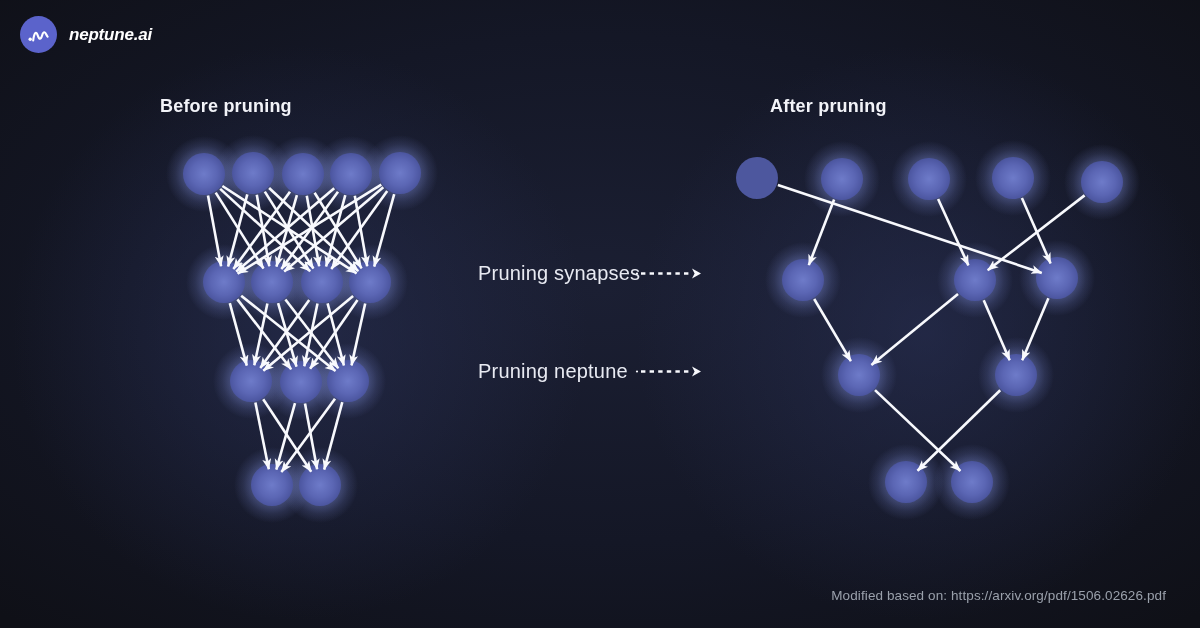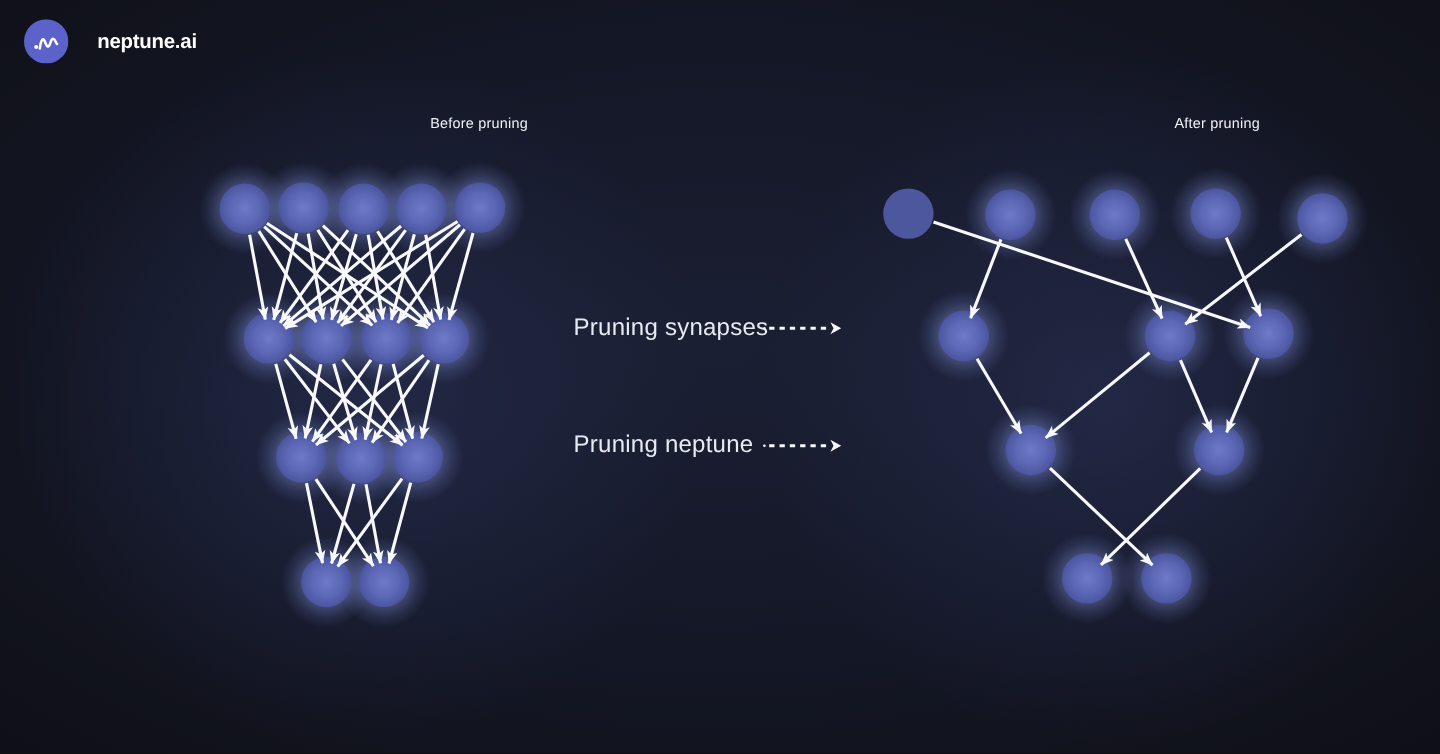--- a/index.html
+++ b/index.html
@@ -7,31 +7,31 @@
     position:relative;width:1200px;height:628px;overflow:hidden;
     font-family:"Liberation Sans",sans-serif;
     background:
       radial-gradient(circle 400px at 25% 53%, rgba(46,54,96,0.50), rgba(46,54,96,0) 72%),
       radial-gradient(circle 400px at 77% 53%, rgba(46,54,96,0.50), rgba(46,54,96,0) 72%),
       radial-gradient(ellipse 850px 460px at 50% 46%, #1b1f33 0%, #141726 55%, #0f1017 100%);
   }
   .abs{position:absolute;}
   #network-svg{position:absolute;left:0;top:0;width:1200px;height:628px;}
   .panel-title{
-    width:280px;text-align:right;
-    color:#f2f3f8;font-size:12px;font-weight:400;letter-spacing:.2px;
+    width:280px;text-align:left;
+    color:#f2f3f8;font-size:18px;font-weight:700;letter-spacing:.2px;
   }
   .mid-label{
     color:#e8eaf2;font-size:20px;font-weight:400;letter-spacing:.2px;white-space:nowrap;
   }
   .dash-arrow{display:block;}
   #footer-credit{
     color:#9aa0ab;font-size:13.5px;font-weight:400;letter-spacing:.1px;white-space:nowrap;
   }
-  #logo{display:flex;align-items:center;gap:24px;}
+  #logo{display:flex;align-items:center;gap:12px;font-style:italic;}
   #logo-text{color:#ffffff;font-size:17px;font-weight:700;letter-spacing:-0.2px;}
 </style>
 </head>
 <body>
 
 <div id="canvas">
 
   <svg id="network-svg" viewBox="0 0 1200 628">
     <defs>
       <radialGradient id="nodeGrad">
@@ -176,14 +176,15 @@
     <path d="M57 1.5 L66 6.5 L57 11.5 L59.6 6.5 Z" fill="#f8f9fd"></path>
   </svg>
 
   <div class="abs mid-label" style="left:478px;top:360px;">Pruning neptune</div>
   <svg class="abs dash-arrow" style="left:635px;top:365px;" width="68" height="13" viewBox="0 0 68 13">
     <circle cx="2" cy="6.5" r="1.1" fill="#f8f9fd"></circle>
     <line x1="6" y1="6.5" x2="57" y2="6.5" stroke-width="2.4" stroke-dasharray="4.4 4.2" stroke="#f8f9fd"></line>
     <path d="M57 1.5 L66 6.5 L57 11.5 L59.6 6.5 Z" fill="#f8f9fd"></path>
   </svg>
 
+  <div id="footer-credit" class="abs" style="right:34px;top:588px;">Modified based on: https://arxiv.org/pdf/1506.02626.pdf</div>
 
 </div>
 
 </body></html>

